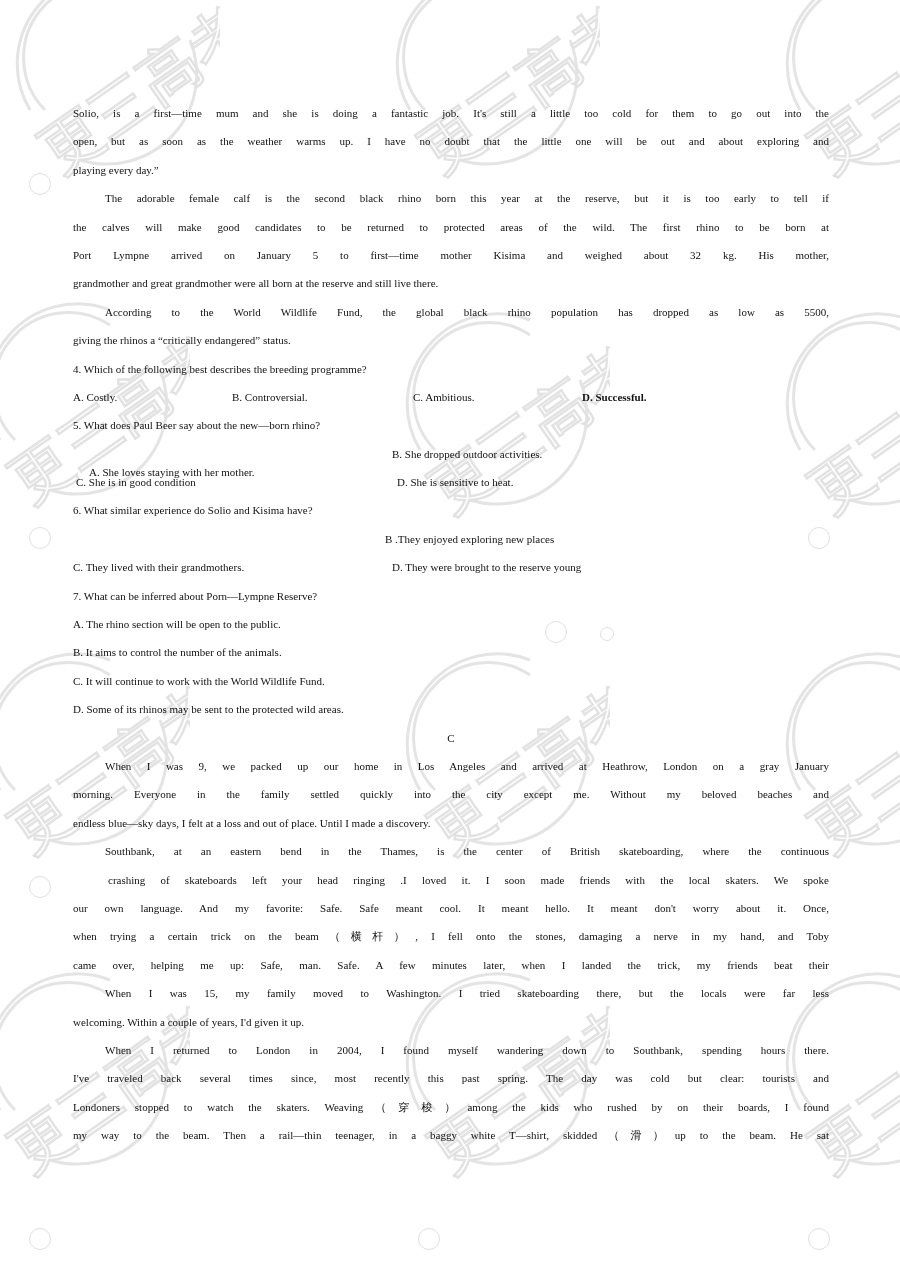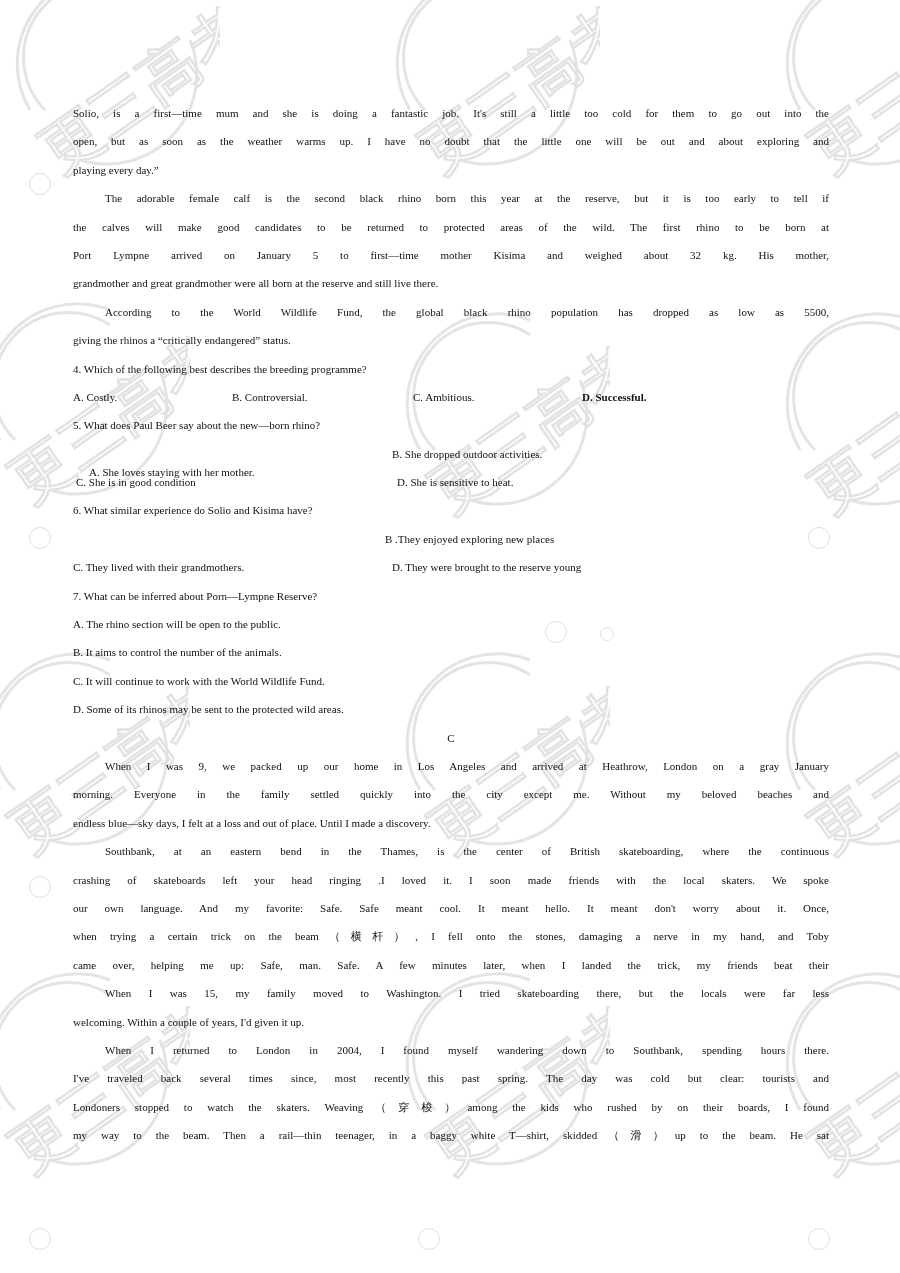--- a/index.html
+++ b/index.html
@@ -215,21 +215,21 @@
           <span class="para" style="display:block;">morning. Everyone in the family settled quickly into the city except me. Without my beloved beaches and</span>
         </div>
       <div class="line"><span>endless blue—sky days, I felt at a loss and out of place. Until I made a discovery.</span></div>
     </div>
 
     <div>
       <div class="line" style="padding-left:32px;">
           <span class="para" style="display:block;">Southbank, at an eastern bend in the Thames, is the center of British skateboarding, where the continuous</span>
         </div>
       <div class="line">
-          <span class="para" style="display:block;">crashing of skateboards left your head ringing .I loved it. I soon made friends with the local skaters. We spoke</span>
+          <span class="para" style="display:block;margin-left:35px;">crashing of skateboards left your head ringing .I loved it. I soon made friends with the local skaters. We spoke</span>
         </div>
       <div class="line">
           <span class="para" style="display:block;">our own language. And my favorite: Safe. Safe meant cool. It meant hello. It meant don't worry about it. Once,</span>
         </div>
       <div class="line">
           <span class="para" style="display:block;">when trying a certain trick on the beam（横杆）, I fell onto the stones, damaging a nerve in my hand, and Toby</span>
         </div>
       <div class="line">
           <span class="para" style="display:block;">came over, helping me up: Safe, man. Safe. A few minutes later, when I landed the trick, my friends beat their</span>
         </div>

